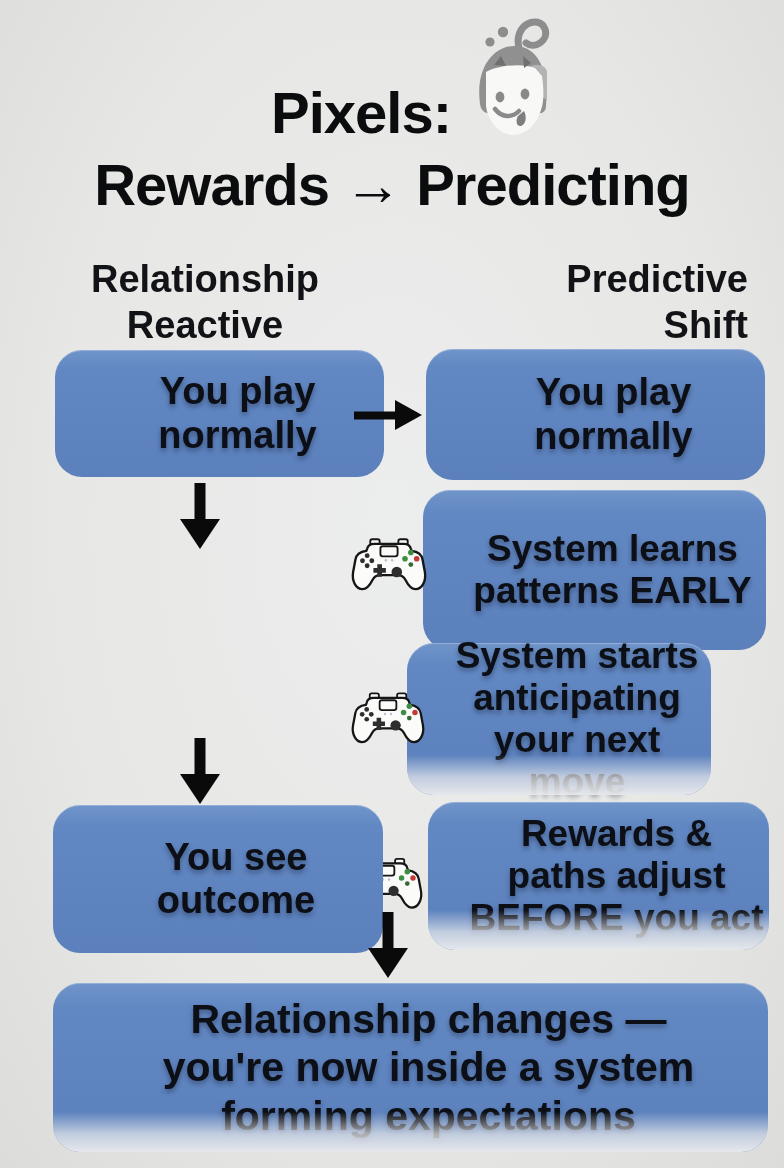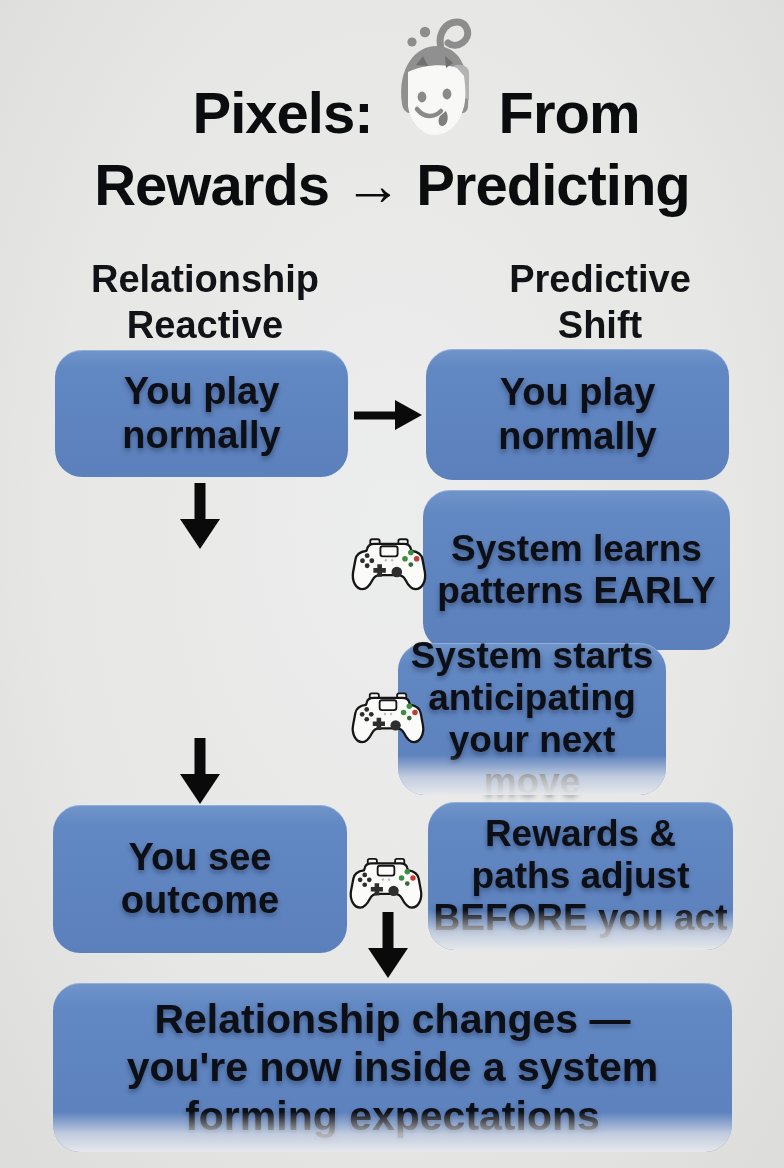--- a/index.html
+++ b/index.html
@@ -13,28 +13,29 @@
     background:radial-gradient(ellipse at 50% 45%, #eceded 0%, #e7e7e5 60%, #dcdcdb 100%);
   }
   .title{position:absolute;top:84px;left:0;width:784px;text-align:center;
     font-weight:bold;font-size:58px;line-height:1.0;letter-spacing:-1px;color:#0b0c0e;}
   .title-line1{display:flex;justify-content:center;align-items:flex-start;gap:16px;height:58px;margin-left:48px;}
   .title-line1 .mascot{width:94px;height:136px;margin-top:-76px;flex:0 0 auto;}
   .title-line2{margin-top:14px;}
   .col-header{position:absolute;top:256px;text-align:center;white-space:pre-line;
     font-weight:bold;font-size:38px;line-height:1.22;color:#121316;}
   .col-header.left{left:25px;width:360px;}
-  .col-header.right{left:430px;width:340px;}
+  .col-header.right{left:408px;width:340px;text-align:right;}
   .box{
     position:absolute;display:flex;align-items:center;justify-content:center;
     text-align:center;white-space:pre-line;
     background:linear-gradient(180deg,#7095ca 0%,#6288c3 14%,#5b80bc 100%);
     border-radius:27px;color:#0c0f16;font-weight:bold;font-size:38px;line-height:1.14;
     text-shadow:0 3px 5px rgba(12,18,38,0.38);
     box-shadow:inset 0 1px 0 rgba(255,255,255,0.25);
+    padding-left:36px;
   }
   .box.sm{font-size:37px;}
   .box.big{font-size:41px;line-height:1.18;}
   .fade::after,.fade-weak::after{
     content:"";position:absolute;left:0;right:0;bottom:0;height:40px;
     border-radius:0 0 27px 27px;pointer-events:none;
     background:linear-gradient(180deg,rgba(233,234,236,0) 0%,rgba(233,234,236,0.72) 55%,rgba(234,235,237,0.97) 100%);
   }
   .fade-weak::after{height:26px;
     background:linear-gradient(180deg,rgba(225,229,236,0) 0%,rgba(226,230,237,0.55) 100%);}
@@ -55,21 +56,20 @@
         <path d="M13,96 C8,58 28,38 47,38 C68,38 82,56 79,98 C79,104 74,107 69,104 L24,104 C18,107 14,102 13,96 Z" fill="#909090"></path>
         <path d="M64,58 C72,55 79,58 80,64 L80,92 C77,90 71,88 67,88 Z" fill="#b3b3b3"></path>
         <path d="M19,64 C32,57 56,55 68,60 L75,68 C77,82 77,94 74,102 C69,118 58,127 46,127 C33,127 21,114 19,98 Z" fill="#f8f8f7"></path>
         <path d="M27,57 L34,48 L39,58 Z" fill="#707070"></path>
         <path d="M56,48 L64,55 L57,60 Z" fill="#707070"></path>
         <ellipse cx="33" cy="89" rx="4.4" ry="5.4" fill="#8a8a8a"></ellipse>
         <ellipse cx="58" cy="86" rx="4.4" ry="5.4" fill="#8a8a8a"></ellipse>
         <path d="M28,101 C35,110 45,110 52,103" fill="none" stroke="#8a8a8a" stroke-width="4.5" stroke-linecap="round"></path>
         <path d="M57,103 C60,109 59,116 54,118 C50,119 48,113 51,108 Z" fill="#7e7e7e"></path>
       </svg>
-      <span>From</span>
     </div>
     <div class="title-line2">Rewards → Predicting</div>
   </header>
 
   <div class="col-header left">Relationship
 Reactive</div>
   <div class="col-header right">Predictive
 Shift</div>
 
   <div class="box" style="left:55px;top:350px;width:293px;height:127px;">You play
@@ -84,21 +84,21 @@
 
   <svg class="glyph" style="left:178px;top:483px;" width="44" height="66" viewBox="0 0 44 66">
     <rect x="16.5" y="0" width="11" height="38" fill="#0a0a0a"></rect>
     <polygon points="2,36 42,36 22,66" fill="#0a0a0a"></polygon>
   </svg>
 
 
   <div class="box sm" style="left:423px;top:490px;width:307px;height:160px;">System learns
 patterns EARLY</div>
 
-  <div class="box sm fade" style="left:398px;top:643px;width:268px;height:152px;">System starts
+  <div class="box sm fade" style="left:407px;top:643px;width:268px;height:152px;">System starts
 anticipating
 your next move</div>
 
   <svg class="glyph" style="left:350px;top:536px;" width="78" height="58" viewBox="0 0 100 74">
     <rect x="26" y="4" width="12" height="8" rx="2.5" fill="#fbfbfa" stroke="#161616" stroke-width="2.4"></rect>
     <rect x="62" y="4" width="12" height="8" rx="2.5" fill="#fbfbfa" stroke="#161616" stroke-width="2.4"></rect>
     <path d="M31,10 L69,10 C74,10 77,12 78,16 L79,19 C87,20 92,24 93,30 L96,46 C98,58 92,68 84,68 C78,68 74,62 71,56 C69,52 66,50 61,50 L39,50 C34,50 31,52 29,56 C26,62 22,68 16,68 C8,68 2,58 4,46 L7,30 C8,24 13,20 21,19 L22,16 C23,12 26,10 31,10 Z" fill="#fbfbfa" stroke="#161616" stroke-width="3" stroke-linejoin="round"></path>
     <rect x="39" y="13" width="22" height="13" rx="3" fill="none" stroke="#161616" stroke-width="2.4"></rect>
     <circle cx="22" cy="25" r="3.1" fill="#2e2e2e"></circle>
       <circle cx="16" cy="31.5" r="3.1" fill="#2e2e2e"></circle>

